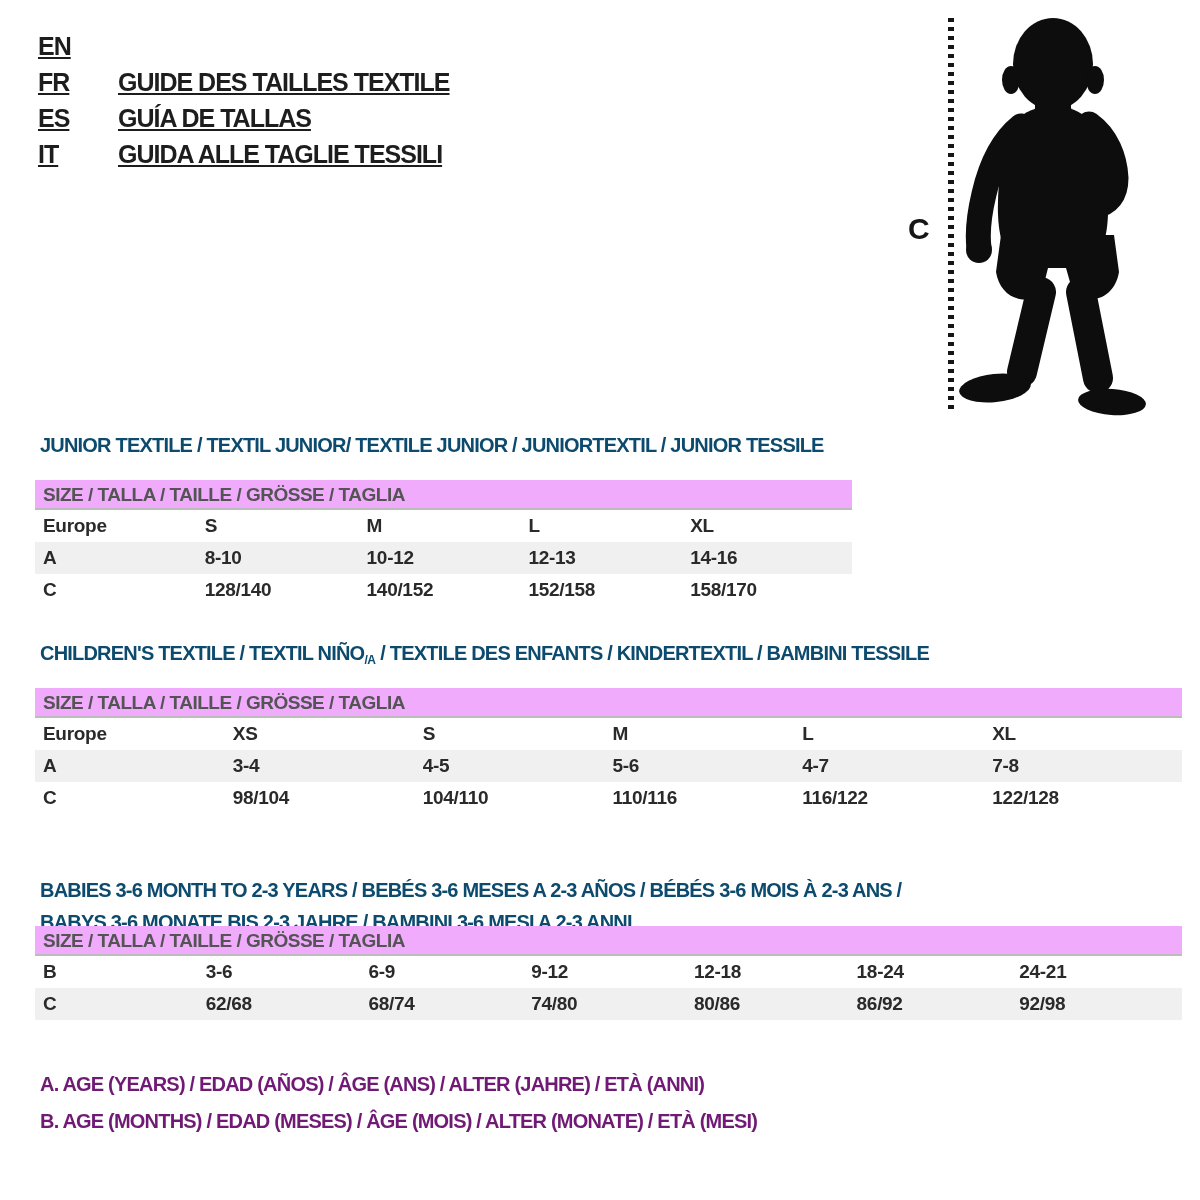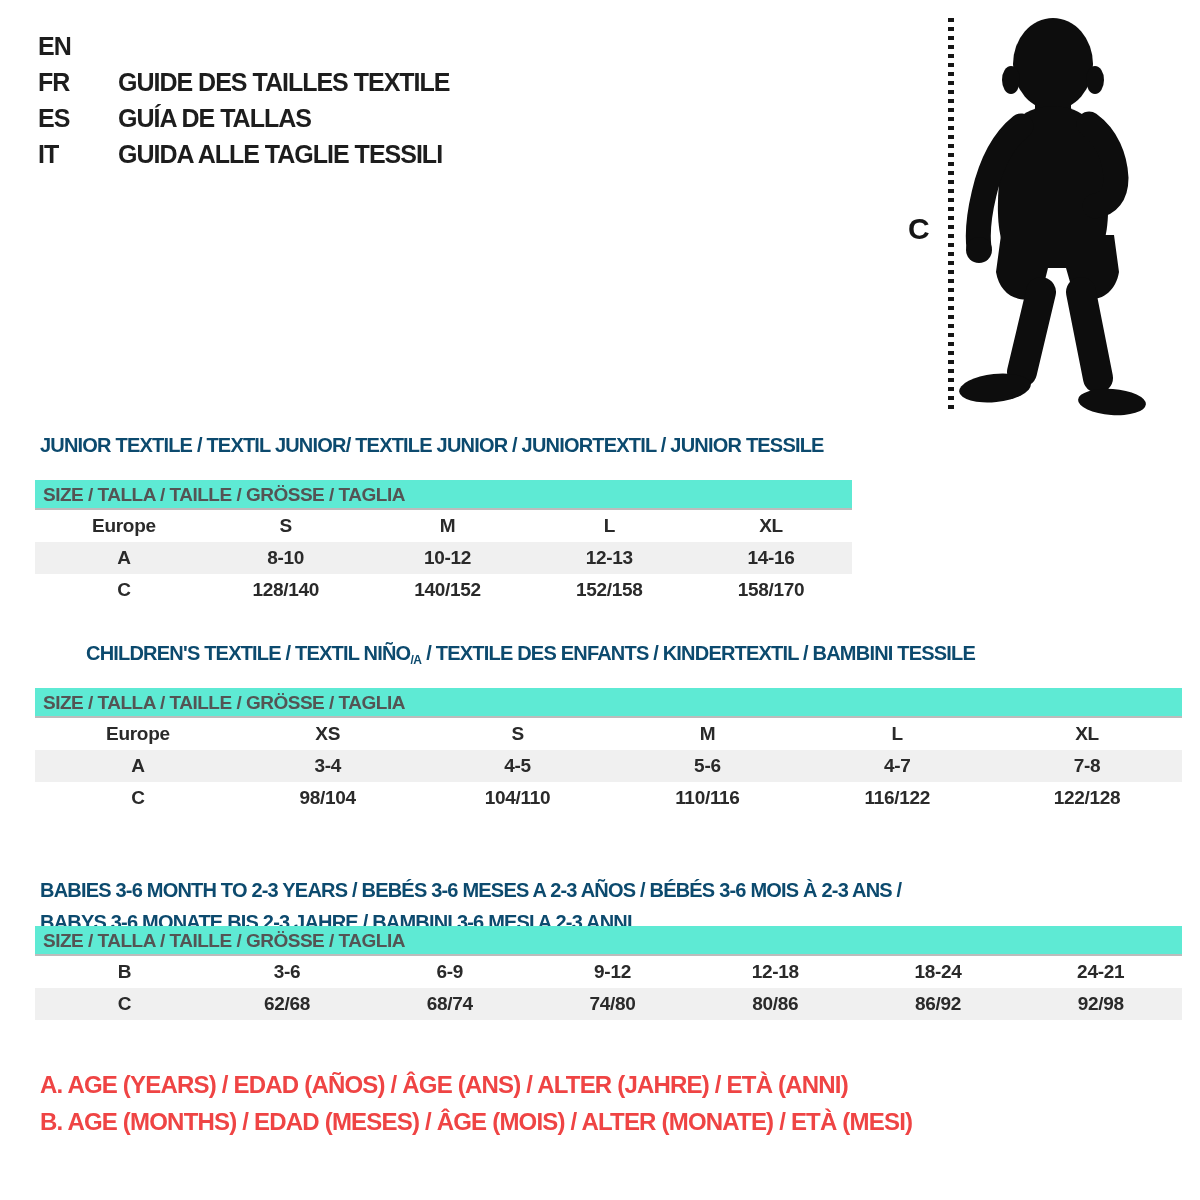--- a/index.html
+++ b/index.html
@@ -3,46 +3,46 @@
 <meta charset="utf-8">
 <style>
   html,body{margin:0;padding:0;}
   body{
     width:1200px;height:1200px;position:relative;background:#ffffff;
     font-family:"Liberation Sans","DejaVu Sans",sans-serif;
     font-weight:700;color:#222222;overflow:hidden;
   }
   
   .lang-block{position:absolute;left:38px;top:28px;}
-  .lang-row{display:flex;height:36px;align-items:center;font-size:25px;letter-spacing:-1px;color:#1d1d1d;}
+  .lang-row{display:flex;height:36px;align-items:center;font-size:25px;letter-spacing:-1px;color:#1d1d1d;text-decoration:underline;}
   .lang-code{width:80px;flex:0 0 80px;}
   
   .figure-svg{position:absolute;left:905px;top:10px;width:255px;height:412px;}
   .c-label{position:absolute;left:908px;top:212px;font-size:30px;letter-spacing:-1px;color:#161616;}
   
   .section-title{position:absolute;left:40px;font-size:20px;letter-spacing:-0.8px;color:#0c4a6e;white-space:nowrap;}
   .section-title .subscript{font-size:12px;vertical-align:-4px;letter-spacing:-0.4px;}
   .two-line{line-height:32px;margin-top:28px;}
   
   .size-table{position:absolute;left:35px;}
   .junior-table{top:480px;width:817px;}
   .children-table{top:688px;width:1147px;}
   .babies-table{top:926px;width:1147px;}
   .size-bar{
-    height:30px;line-height:30px;background:#5eead4;color:#545454;
+    height:30px;line-height:30px;background:#f0abfc;color:#545454;
     font-size:19px;letter-spacing:-0.5px;padding-left:8px;
     border-bottom:2px solid #bcbcbc;box-sizing:border-box;
   }
   .trow{display:flex;height:32px;align-items:center;font-size:19px;letter-spacing:-0.3px;color:#2a2a2a;}
   .trow .lbl{flex:0 0 90px;padding-left:8px;box-sizing:border-box;text-align:left;}
-  .trow .c{flex:1;text-align:center;}
+  .trow .c{flex:1;}
   .stripe{background:#f0f0f0;}
   
   .footnotes{position:absolute;left:40px;top:1066px;}
-  .footnote{height:37px;line-height:37px;font-size:24px;letter-spacing:-0.8px;color:#ef4444;white-space:nowrap;}
+  .footnote{height:37px;line-height:37px;font-size:20px;letter-spacing:-0.8px;color:#701a75;white-space:nowrap;}
 </style>
 </head>
 <body>
 
 <div class="lang-block">
   <div class="lang-row">
     <span class="lang-code">EN</span>
   </div>
   <div class="lang-row">
     <span class="lang-code">FR</span>
@@ -100,21 +100,21 @@
   </div>
   <div class="trow">
     <div class="c lbl">C</div>
     <div class="c">128/140</div>
     <div class="c">140/152</div>
     <div class="c">152/158</div>
     <div class="c">158/170</div>
   </div>
 </div>
 
-<div class="section-title" style="top:642px;margin-left:46px;"><span>CHILDREN'S TEXTILE / TEXTIL NIÑO</span><span class="subscript">/A</span><span> / TEXTILE DES ENFANTS / KINDERTEXTIL / BAMBINI TESSILE</span></div>
+<div class="section-title" style="top:642px;"><span>CHILDREN'S TEXTILE / TEXTIL NIÑO</span><span class="subscript">/A</span><span> / TEXTILE DES ENFANTS / KINDERTEXTIL / BAMBINI TESSILE</span></div>
 
 <div class="size-table children-table">
   <div class="size-bar">SIZE / TALLA / TAILLE / GRÖSSE / TAGLIA</div>
   <div class="trow">
     <div class="c lbl">Europe</div>
     <div class="c">XS</div>
     <div class="c">S</div>
     <div class="c">M</div>
     <div class="c">L</div>
     <div class="c">XL</div>

